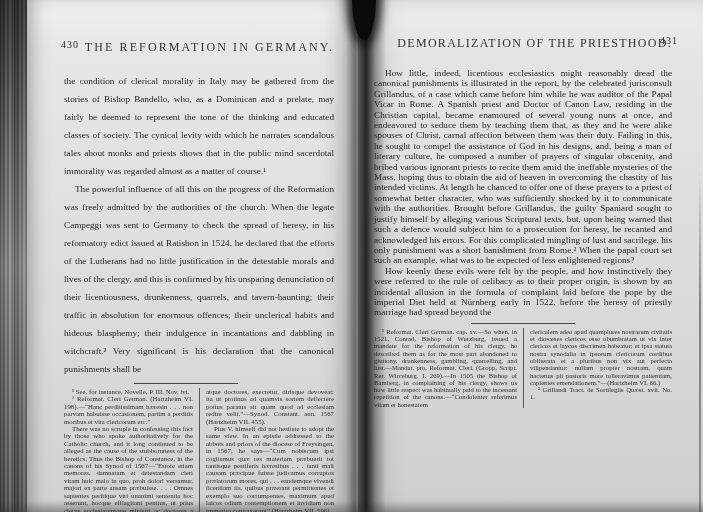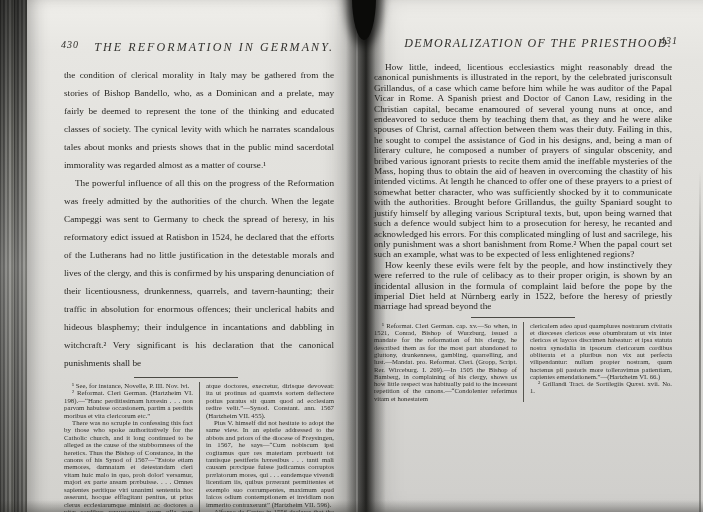--- a/index.html
+++ b/index.html
@@ -49,21 +49,21 @@
   .right-edge-line {
     position:absolute; right:2px; top:170px; width:2px; height:342px;
     background:linear-gradient(180deg, rgba(60,60,56,0), rgba(60,60,56,.55) 40%, rgba(60,60,56,.45));
     z-index:6; pointer-events:none;
   }
   .bottom-shade {
     position:absolute; left:0; bottom:0; width:703px; height:12px; z-index:7; pointer-events:none;
     background:linear-gradient(180deg, rgba(0,0,0,0), rgba(35,35,31,.32));
   }
 
-  .running-head { position:relative; height:13px; margin-bottom:13px;font-style:italic; }
+  .running-head { position:relative; height:13px; margin-bottom:19px; }
   .running-head .folio { position:absolute; top:-1px; font-size:10px; letter-spacing:1px; color:#2f2e2a; }
   .left-page .folio { left:-3px; }
   .right-page .folio { right:-6px; }
   .running-head .head-title {
     display:block; text-align:right; font-size:12px; color:#34332f; white-space:nowrap;
   }
   .left-page .head-title { letter-spacing:2.1px; }
   .right-page .head-title { letter-spacing:1.3px; }
 
   .body-text { text-align:justify; color:#272622; }

